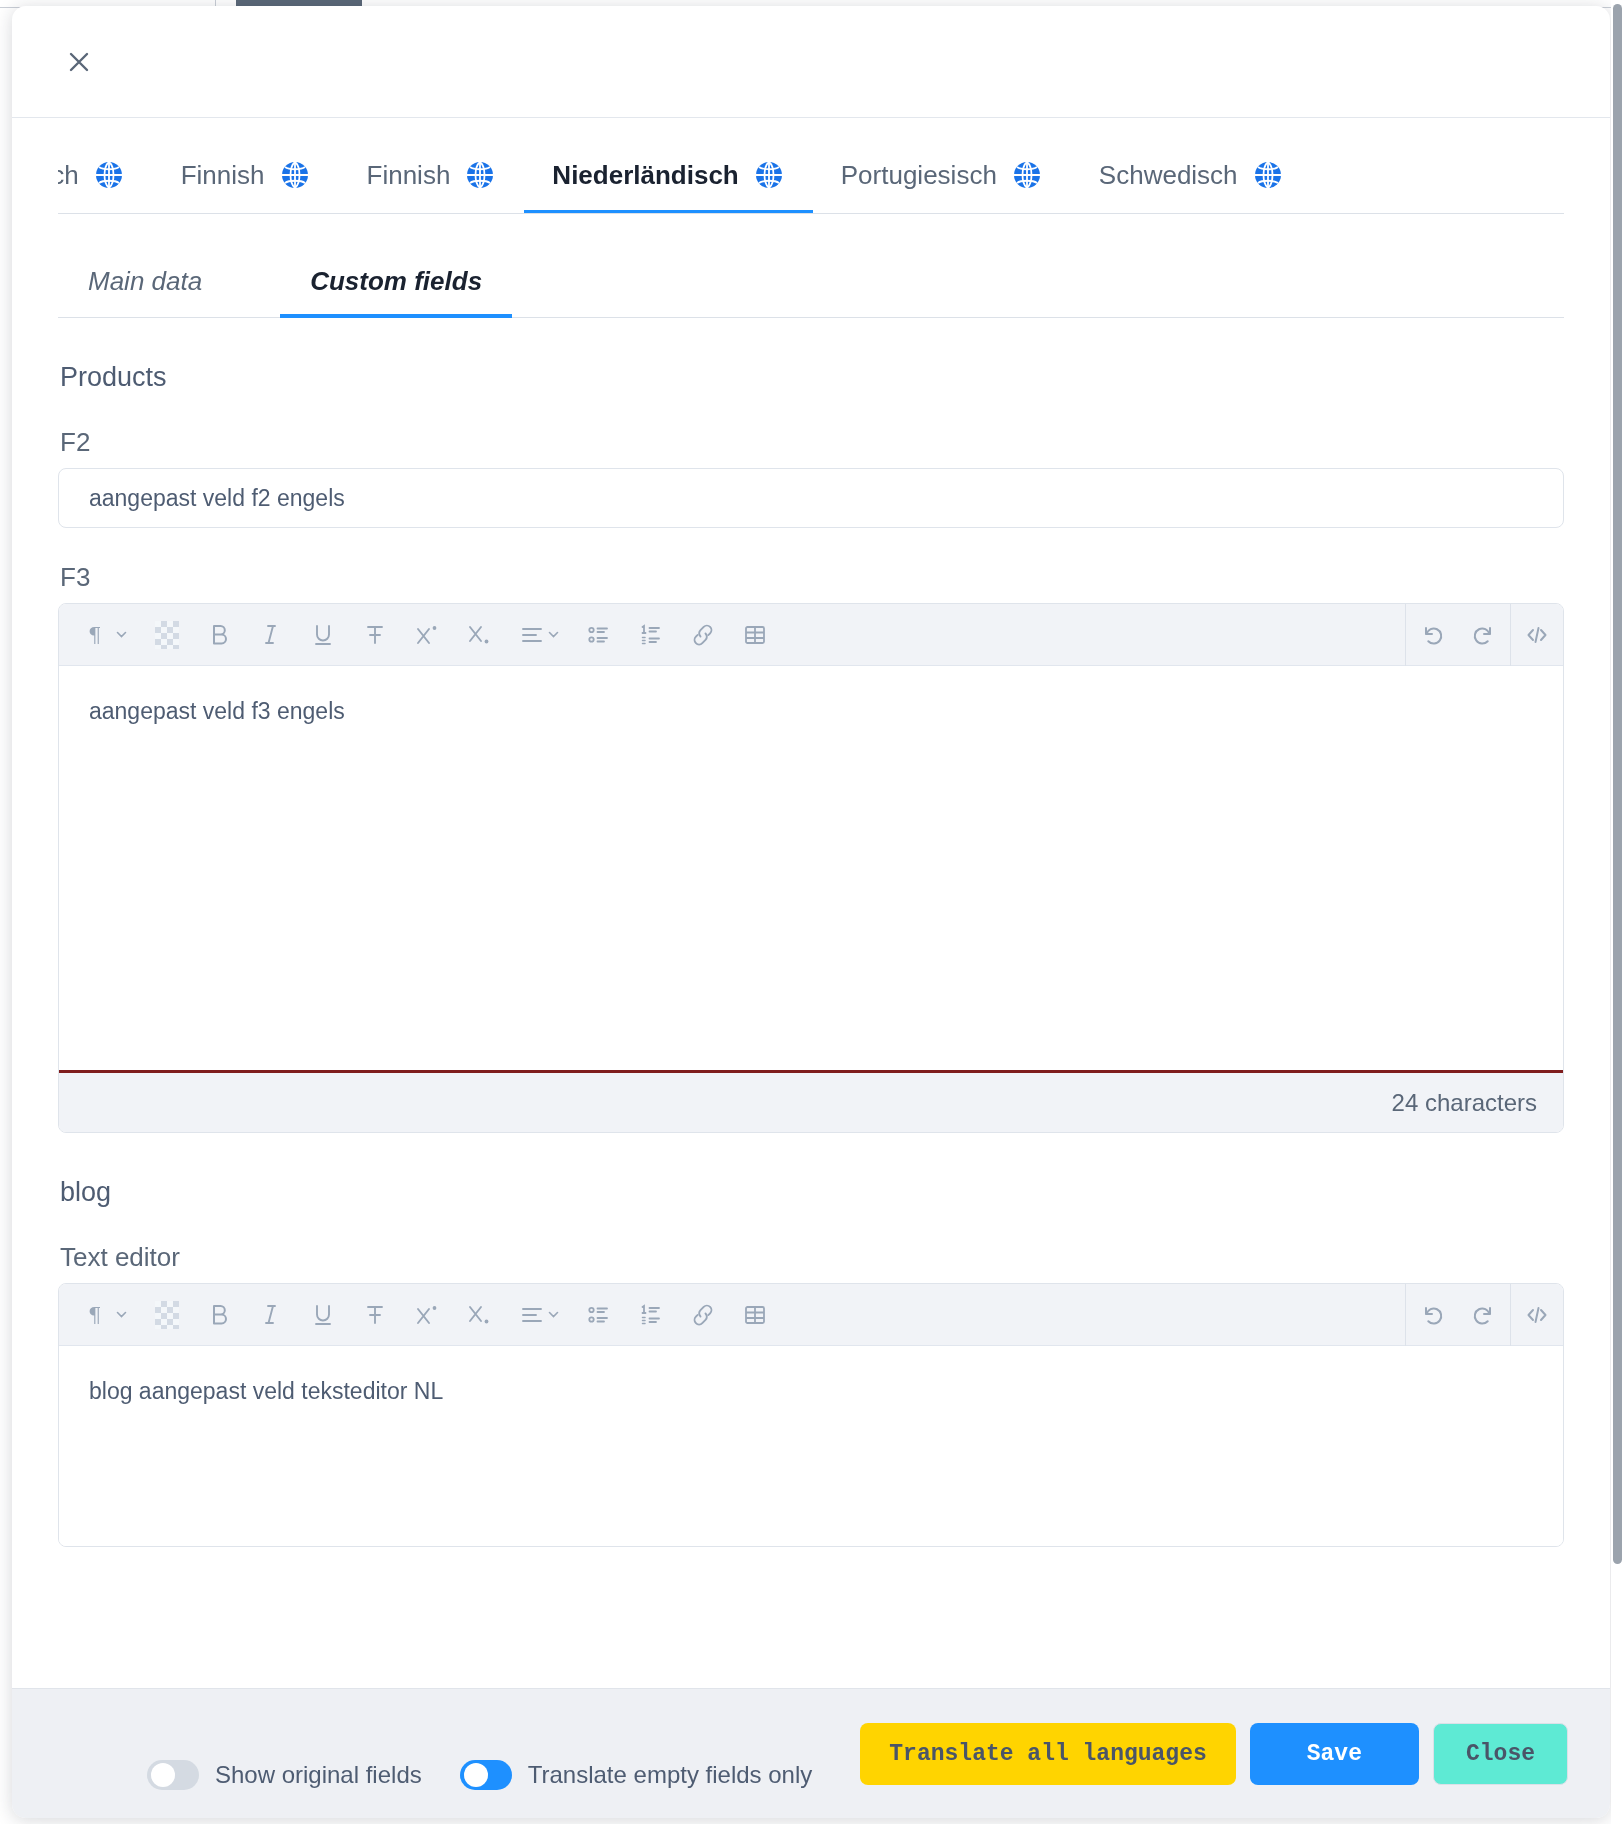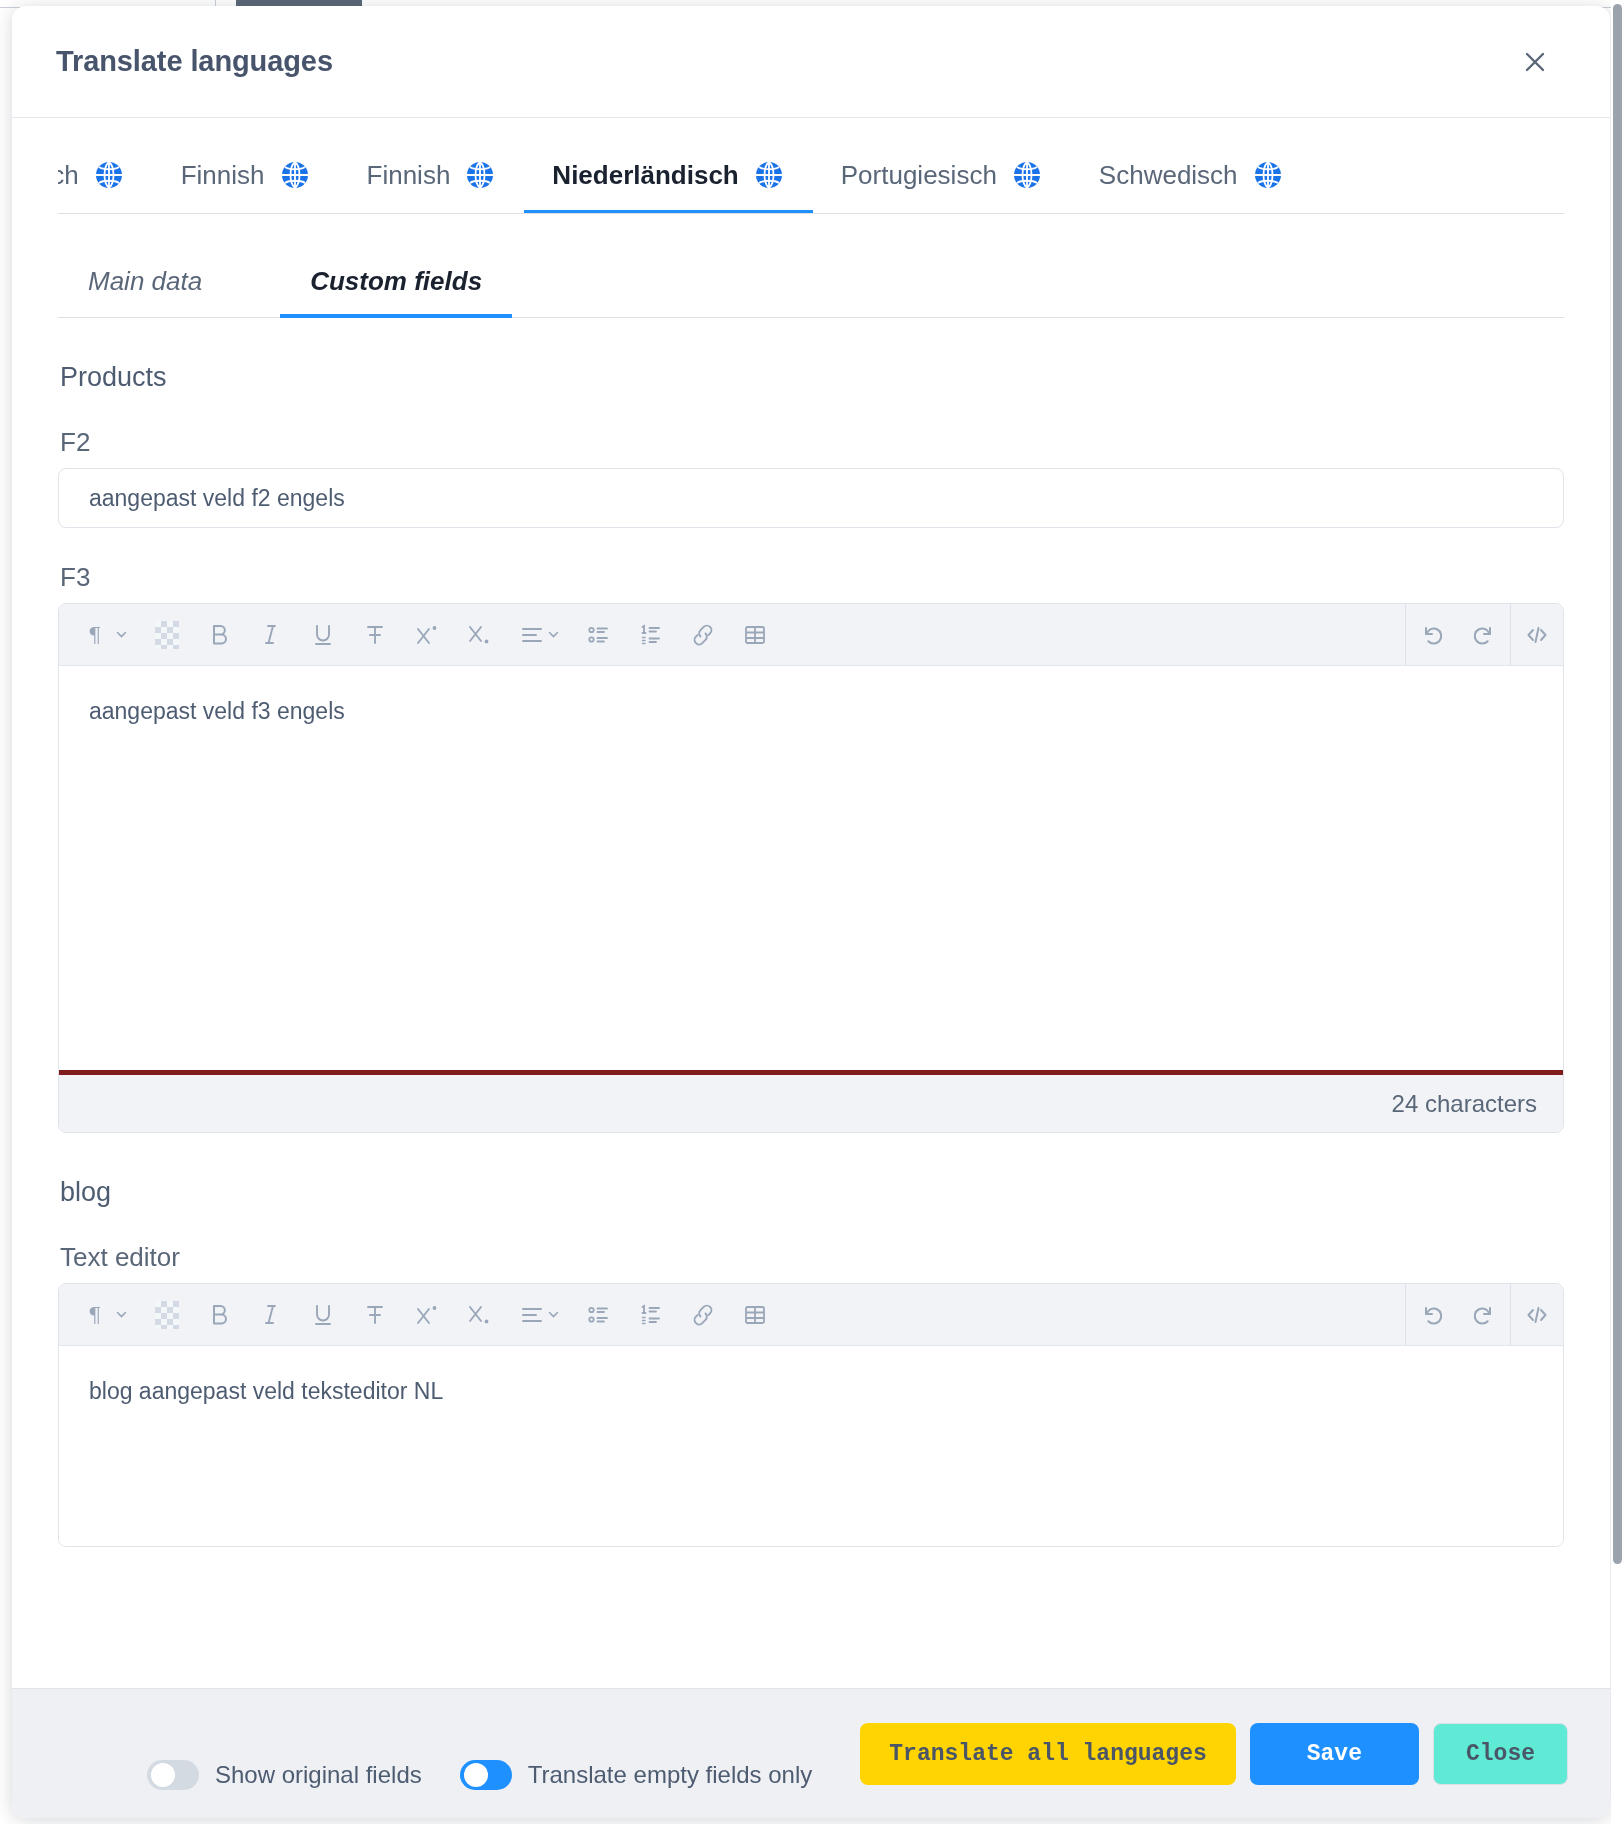--- a/index.html
+++ b/index.html
@@ -204,21 +204,21 @@
   .editor-area {
     background: #ffffff;
     color: #4e5c72;
     font-size: 23px;
     padding: 32px 30px;
     outline: none;
   }
   .editor-footer {
     height: 62px;
     background: #f1f3f7;
-    border-top: 5px solid #7f1d1d;
+    border-top: 3px solid #7f1d1d;
     display: flex;
     align-items: center;
     justify-content: flex-end;
     padding-right: 26px;
     color: #5a6778;
     font-size: 24px;
   }
 
   
   .modal-footer {
@@ -293,21 +293,20 @@
 <div class="page-backdrop"></div>
 
 <div class="bg-strip">
   <div class="seg-a"></div>
   <div class="seg-b"></div>
 </div>
 
 <div class="modal">
 
   <div class="modal-header">
-    <div class="modal-title">Translate languages</div>
     <button class="close-x" aria-label="Close">
       <svg width="26" height="26" viewBox="0 0 26 26" fill="none" stroke="currentColor" stroke-width="2.4" stroke-linecap="round">
         <path d="M5 5 L21 21 M21 5 L5 21"></path>
       </svg>
     </button>
   </div>
 
   <div class="modal-body">
     <div class="body-inner">
 

